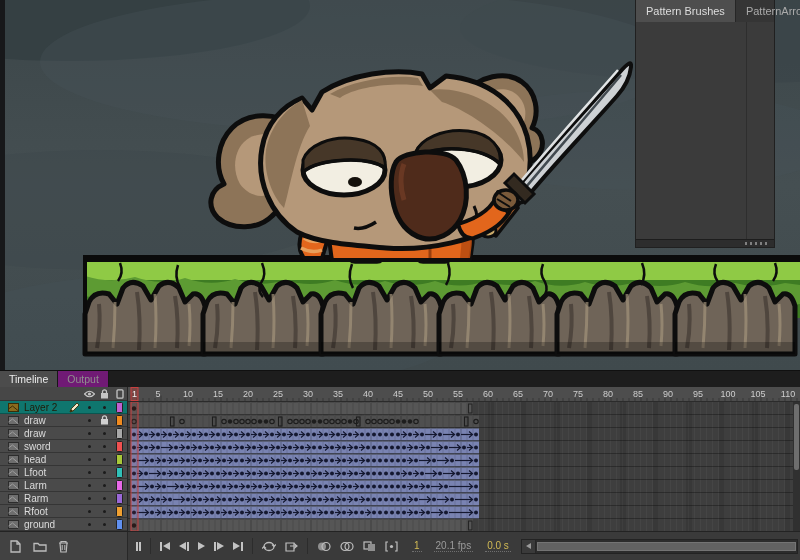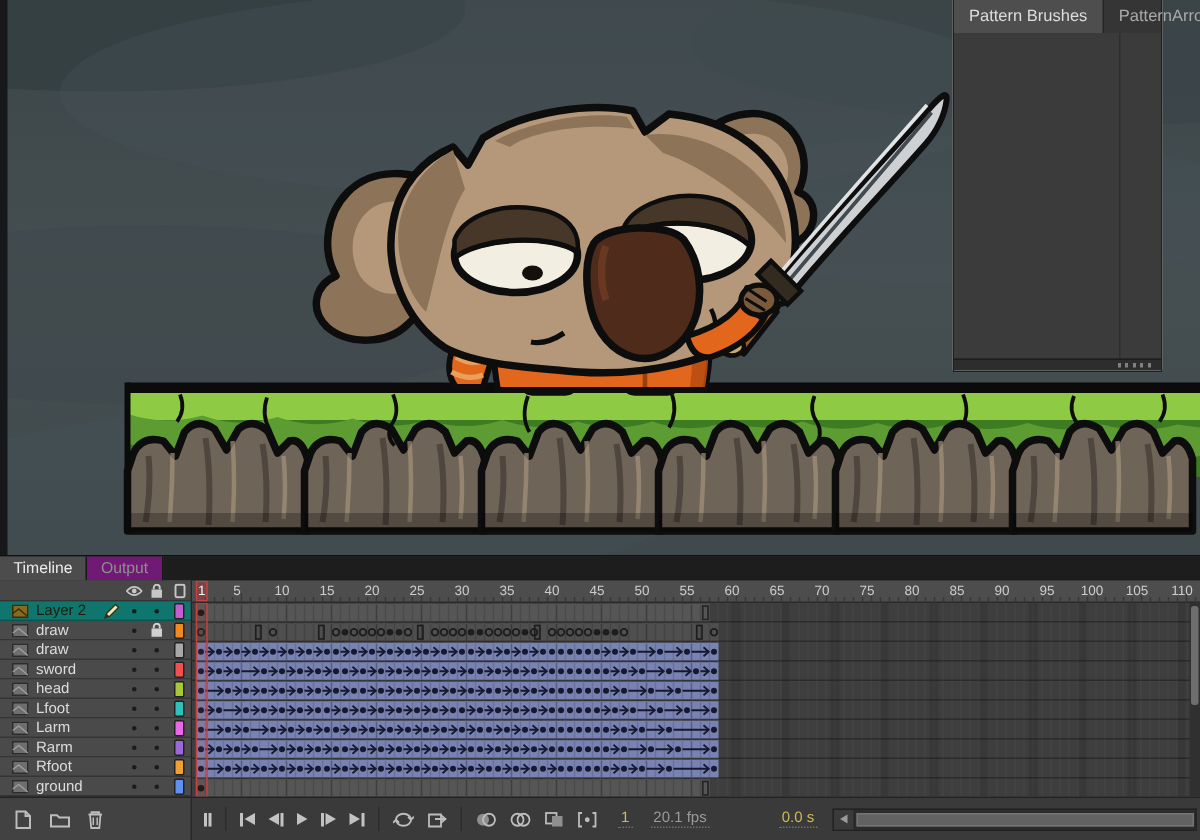--- a/index.html
+++ b/index.html
@@ -47,21 +47,21 @@
   .tb-controls{display:flex;align-items:center;gap:3px;padding:0 5px;}
   .pbtn{display:flex;align-items:center;gap:1px;padding:3px 3px;cursor:pointer;}
   .tri-r{width:0;height:0;border-style:solid;border-width:4.5px 0 4.5px 7px;border-color:transparent transparent transparent #c3c3c3;}
   .tri-l{width:0;height:0;border-style:solid;border-width:4.5px 7px 4.5px 0;border-color:transparent #c3c3c3 transparent transparent;}
   .tri-l.sm{border-width:3px 5px 3px 0;border-right-color:#9a9a9a;}
   .pbar{width:2px;height:9px;background:#c3c3c3;}
   .sep{width:1px;height:16px;background:#2c2c2c;margin:0 3px;}
   .tb-status{display:flex;align-items:center;gap:12px;margin-left:6px;font-size:10px;white-space:nowrap;}
   .st-frame{color:#d2bb55;border-bottom:1px dotted #6f6f6f;padding:0 2px;}
   .st-fps{color:#9b9b9b;border-bottom:1px dotted #6f6f6f;padding:0 2px;}
-  .st-time{color:#d2bb55;border-bottom:1px dotted #6f6f6f;padding:0 2px;margin-left:34px;}
+  .st-time{color:#d2bb55;border-bottom:1px dotted #6f6f6f;padding:0 2px;}
   .tb-scroll{flex:1;height:13px;margin:0 2px 0 10px;background:#2c2c2c;border:1px solid #232323;display:flex;align-items:center;}
   .sb-btn{width:13px;height:100%;display:flex;align-items:center;justify-content:center;background:#3a3a3a;border-right:1px solid #262626;}
   .sb-thumb{flex:1;height:9px;margin:0 1px;background:#626262;border:1px solid #747474;box-sizing:border-box;}
   .iconbtn{display:flex;align-items:center;justify-content:center;cursor:pointer;}
 </style>
 </head>
 <body>
 
 <div class="app">
 

